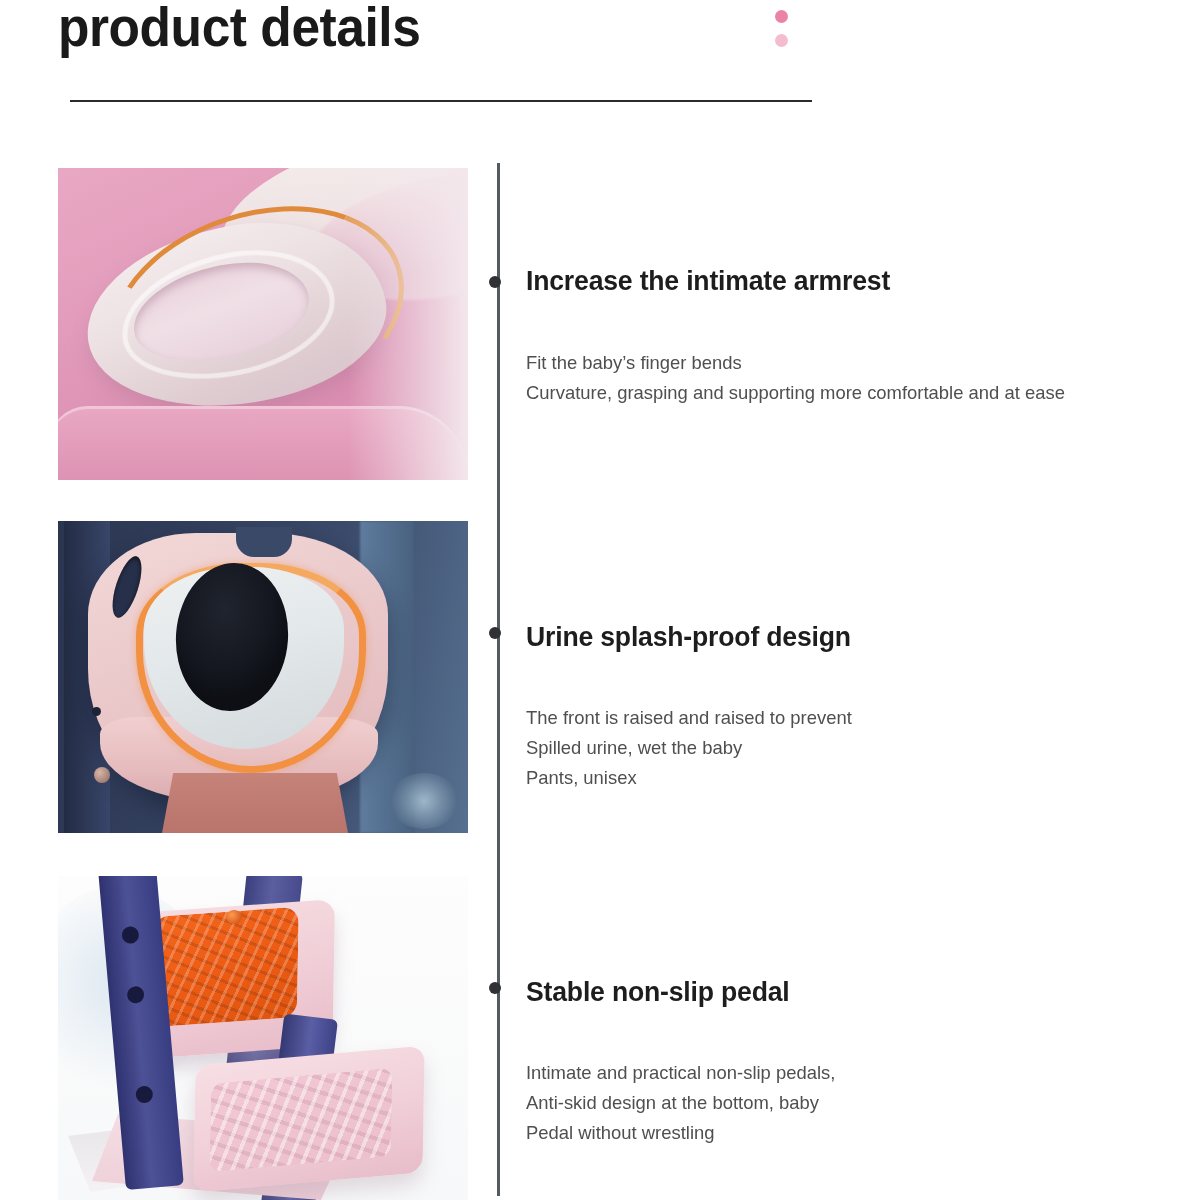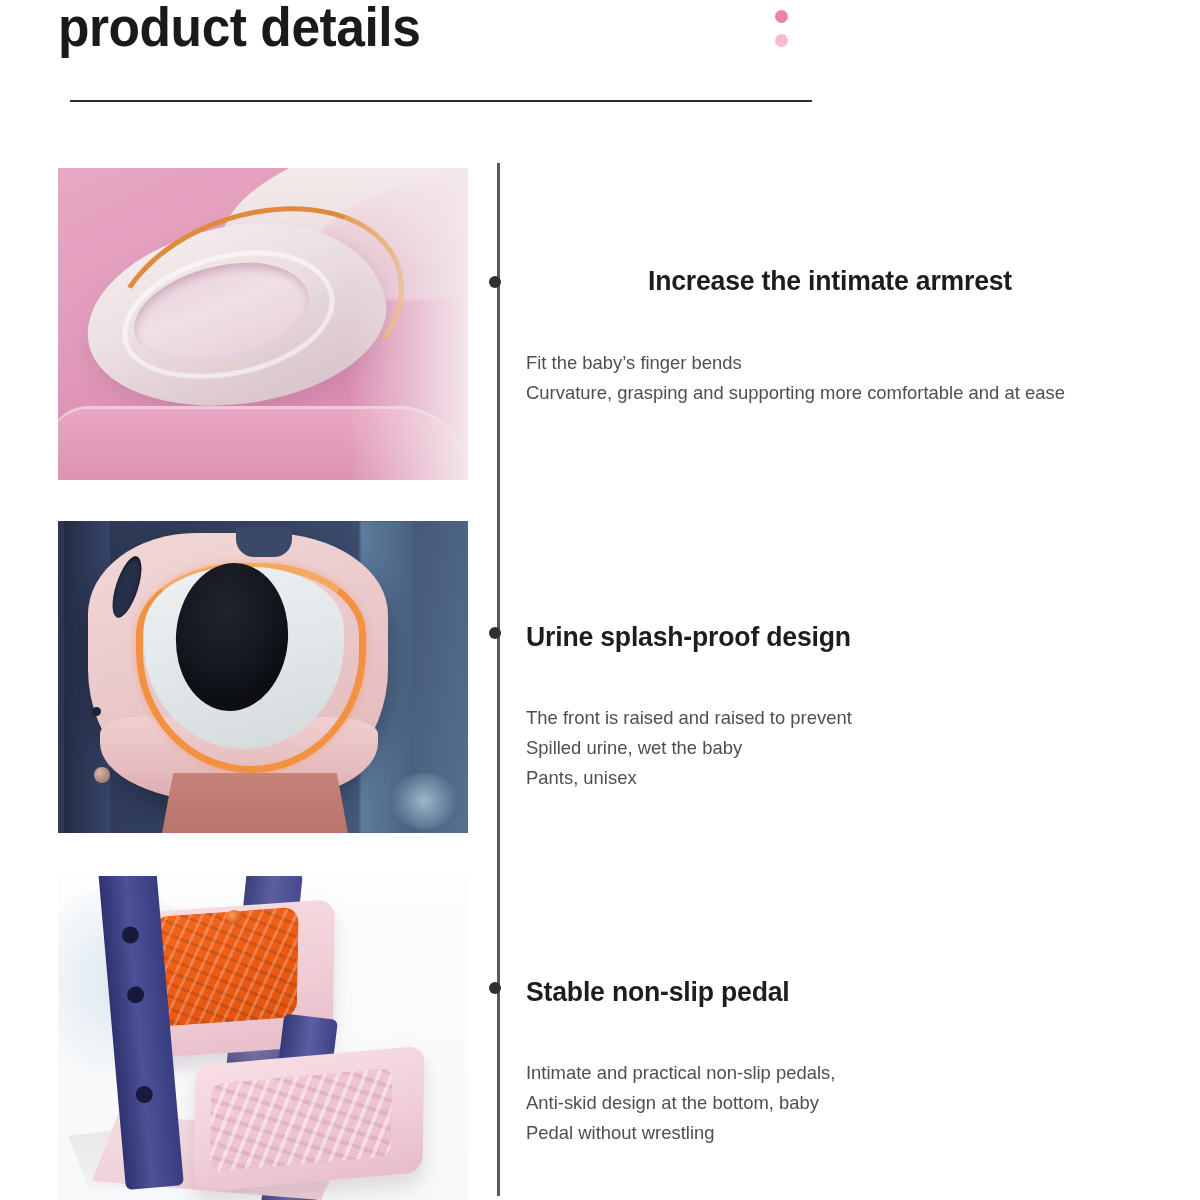--- a/index.html
+++ b/index.html
@@ -366,21 +366,21 @@
     <div class="seat-top-light"></div>
     <div class="rim-far"></div>
     <div class="handle-outer"></div>
     <div class="handle-hole"></div>
     <div class="handle-inner-lip"></div>
     <div class="accent-arc"></div>
     <div class="lower-ridge"></div>
     <div class="right-fade"></div>
   </div>
 
-  <div class="feature-text" style="top:265px;text-align:center;">
+  <div class="feature-text" style="top:265px;">
     <h2 class="feature-heading">Increase the intimate armrest</h2>
   </div>
   <div class="feature-text" style="top:348px;">
     <p class="feature-body">Fit the baby’s finger bends</p>
     <p class="feature-body">Curvature, grasping and supporting more comfortable and at ease</p>
   </div>
 </div>
 
 <div class="feature" style="top:0;">
 

